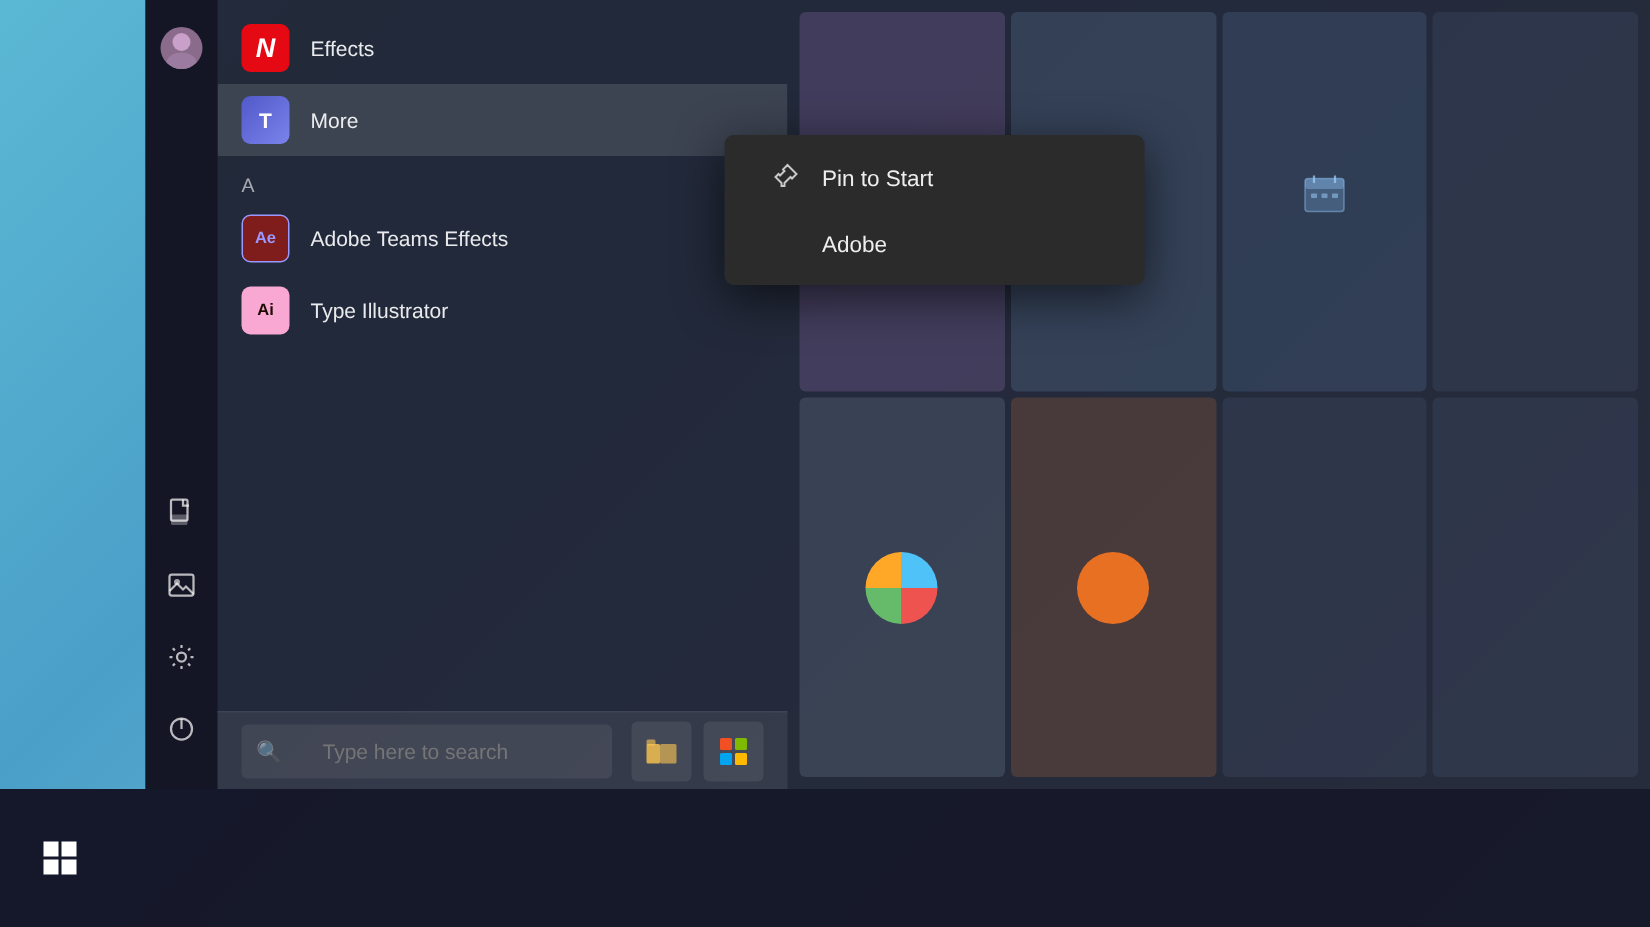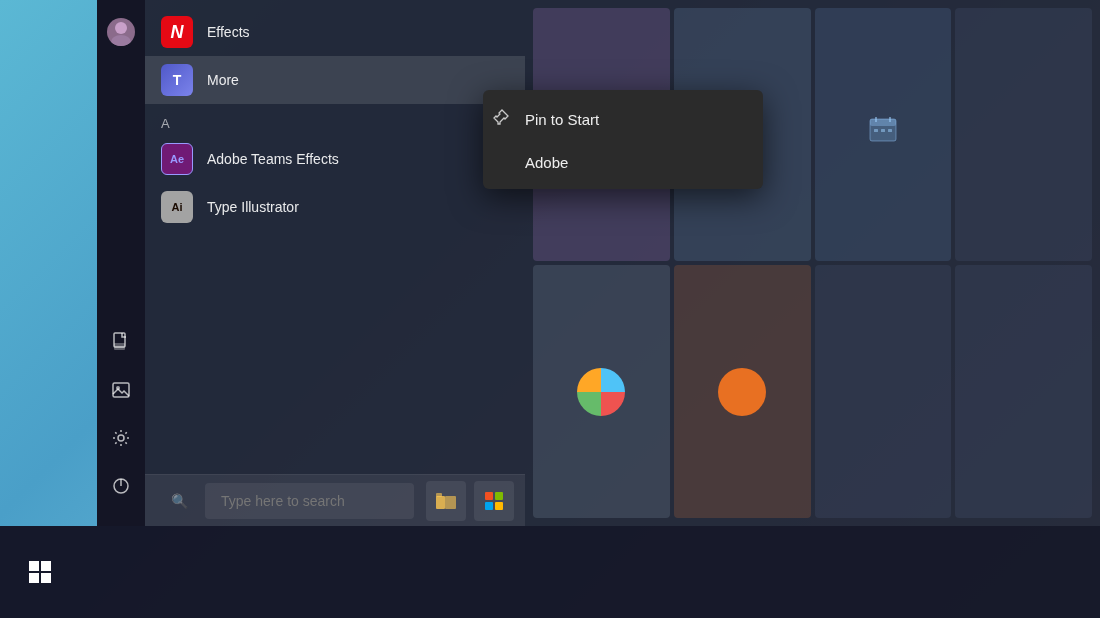--- a/index.html
+++ b/index.html
@@ -115,29 +115,29 @@
     }
 
     .teams-icon {
       background: linear-gradient(135deg, #5059C9 0%, #7B83EB 100%);
       color: white;
       font-size: 15px;
       font-weight: 700;
     }
 
     .ae-icon {
-      background: #701a75;
+      background: #7f1d1d;
       border: 1.5px solid #9999ff;
       color: #9999ff;
       font-size: 11px;
       font-weight: 700;
     }
 
     .ai-icon {
-      background: #a3a3a3;
+      background: #f9a8d4;
       color: #1a0a00;
       font-size: 11px;
       font-weight: 700;
     }
 
     
     .search-bar {
       height: 52px;
       background: rgba(255,255,255,0.08);
       border-top: 1px solid rgba(255,255,255,0.06);
@@ -146,25 +146,24 @@
       padding: 0 16px;
       gap: 12px;
     }
 
     .search-input {
       flex: 1;
       background: rgba(255,255,255,0.07);
       border: none;
       border-radius: 4px;
       height: 36px;
-      padding: 0 12px 0 16px;
+      padding: 0 12px 0 54px;
       color: rgba(255,255,255,0.7);
       font-size: 14px;
       outline: none;
-      margin-left: 44px;
     }
 
     .search-wrapper {
       flex: 1;
       position: relative;
     }
 
     .search-icon-inner {
       position: absolute;
       left: 10px;
@@ -251,21 +250,21 @@
       background: #2b2b2b;
       border-radius: 6px;
       padding: 6px 0;
       box-shadow: 0 8px 32px rgba(0,0,0,0.6);
       z-index: 100;
     }
 
     .context-menu-item {
       display: flex;
       align-items: center;
-      padding: 12px 8px;
+      padding: 12px 31px;
       color: rgba(255,255,255,0.92);
       font-size: 15px;
       cursor: pointer;
       gap: 14px;
     }
 
     .ctx-icon {
       font-size: 16px;
       color: rgba(255,255,255,0.75);
       width: 20px;

